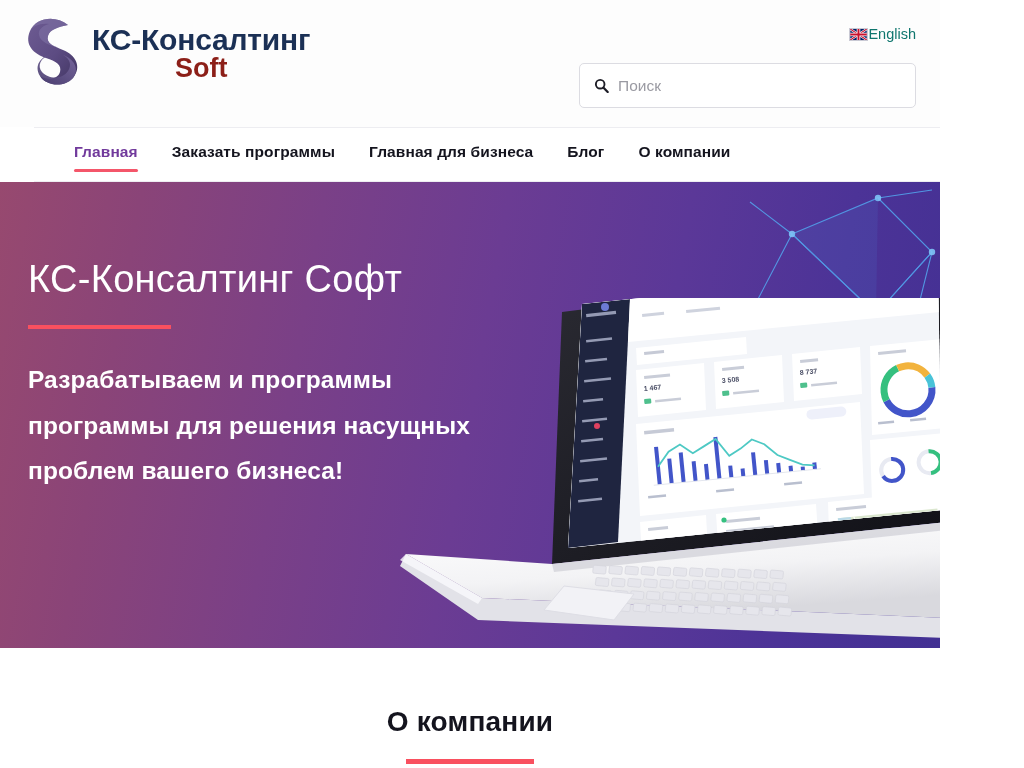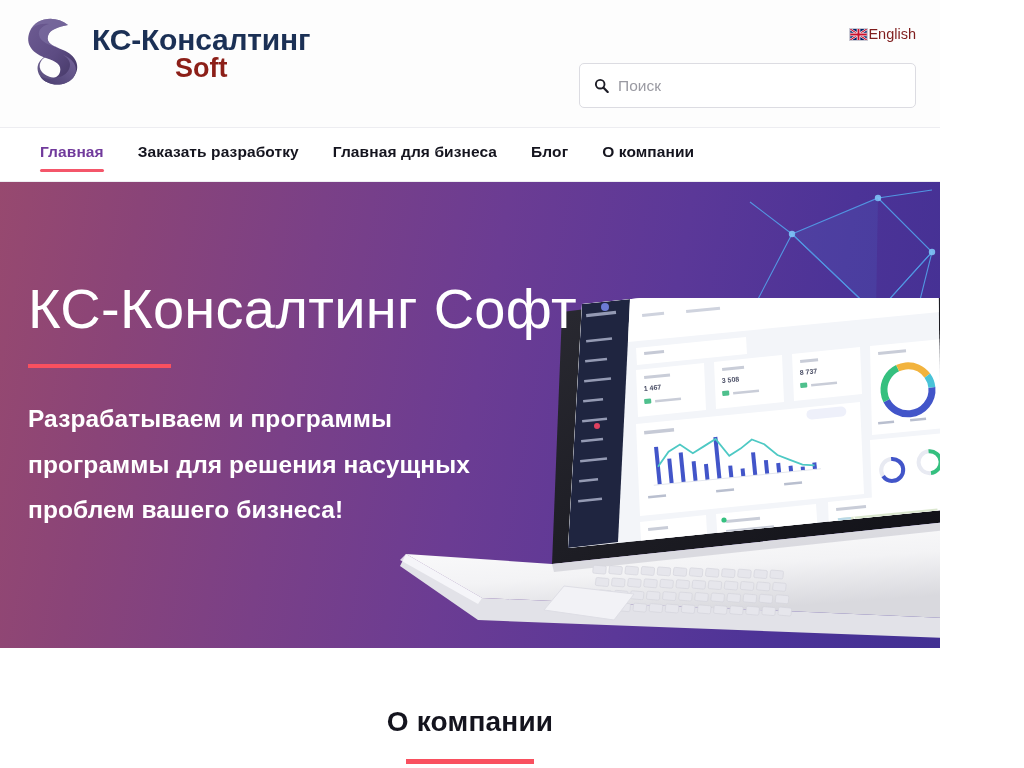--- a/index.html
+++ b/index.html
@@ -51,21 +51,21 @@
 
   
   .lang {
     position: absolute;
     right: 24px;
     top: 26px;
     display: flex;
     align-items: center;
     gap: 0;
     font-size: 14.5px;
-    color: #7f1d1d;
+    color: #0f766e;
     cursor: pointer;
   }
   .flag-uk { width: 19px; height: 13px; display:block; border:1px solid #c9c9d4; }
 
   
   .search-wrap {
     position: absolute;
     right: 24px;
     top: 63px;
     width: 337px;
@@ -94,20 +94,21 @@
   .nav {
     height: 55px;
     border-top: 1px solid #ededf1;
     border-bottom: 1px solid #ededf1;
     display: flex;
     align-items: center;
     padding-left: 40px;
     gap: 34px;
     background: #fff;
     position: relative;
+    margin-left: 34px;
   }
   .nav-item {
     font-size: 15.5px;
     font-weight: 700;
     color: #14141e;
     cursor: pointer;
     position: relative;
     padding: 6px 0 11px;
     white-space: nowrap;
     letter-spacing: 0.1px;
@@ -141,26 +142,25 @@
   .hero-net { position: absolute; right: 0; top: 0; width: 300px; height: 466px; }
   .hero-laptop { position: absolute; right: -6px; top: 116px; width: 560px; height: 360px; }
 
   .hero-content {
     position: absolute;
     left: 28px;
     top: 78px;
     z-index: 5;
   }
   .hero-title {
-    font-size: 56px;
+    font-size: 38px;
     font-weight: 300;
     color: #ffffff;
     letter-spacing: 0.3px;
     line-height: 1;
-    margin-top: 21px;
   }
   .hero-rule {
     width: 143px;
     height: 4px;
     background: #f9505f;
     margin: 27px 0 0 0;
   }
   .hero-sub {
     margin-top: 28px;
     font-size: 24.5px;
@@ -241,21 +241,21 @@
       <svg class="search-ico" viewBox="0 0 16 16">
         <circle cx="6.6" cy="6.6" r="4.6" fill="none" stroke="#1d1d26" stroke-width="2"></circle>
         <line x1="10.2" y1="10.4" x2="14.6" y2="14.9" stroke="#1d1d26" stroke-width="2.4" stroke-linecap="round"></line>
       </svg>
       <input class="search-input" type="text" placeholder="Поиск" style="">
     </div>
   </div>
 
   <nav class="nav">
     <span class="nav-item active">Главная</span>
-    <span class="nav-item">Заказать разработку</span>
+    <span class="nav-item">Заказать программы</span>
     <span class="nav-item">Главная для бизнеса</span>
     <span class="nav-item">Блог</span>
     <span class="nav-item">О компании</span>
   </nav>
 
   <section class="hero">
 
     <svg class="hero-net" viewBox="0 0 300 466">
       <g stroke="#53a8f0" fill="none" stroke-width="1.1" opacity="0.85">
         <path d="M152 52 L238 16 L292 70 L236 132 L152 52 Z"></path>

